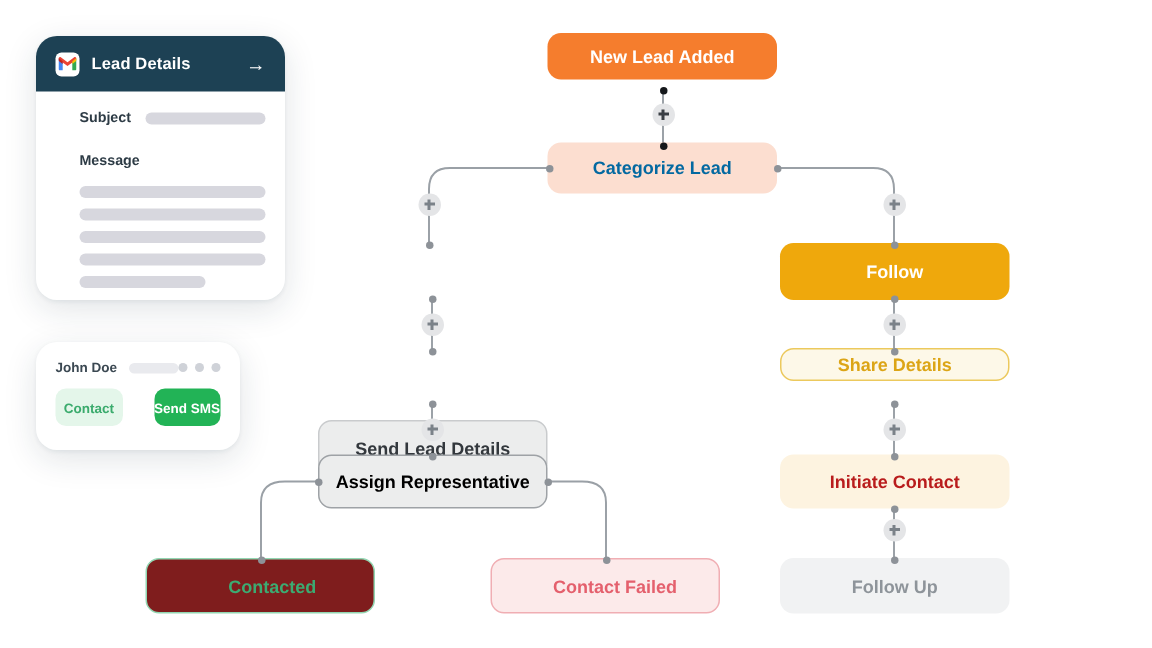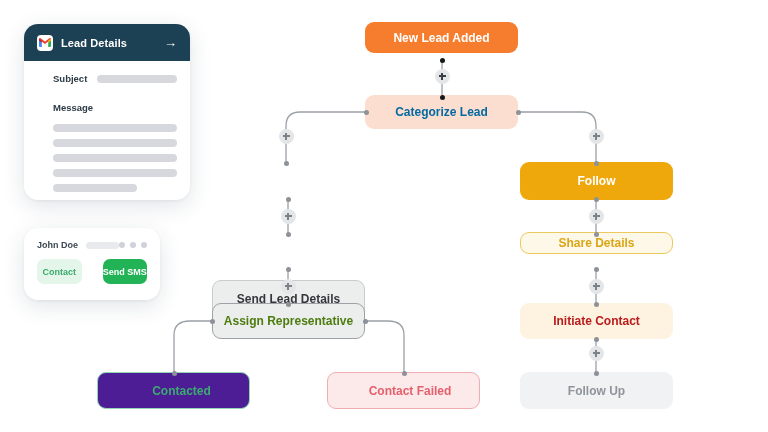--- a/index.html
+++ b/index.html
@@ -175,22 +175,22 @@
     font-size: 12px;
     font-weight: bold;
     box-sizing: border-box;
     white-space: nowrap;
     z-index: 3;
   }
   .n-orange  { background:#f57d2d; color:#ffffff; }
   .n-peach   { background:#fcded0; color:#0369a1; }
   .n-dark    { background:#333338; color:#ffffff; }
   .n-gray-b  { background:#eceded; color:#33383d; border:1px solid #c9cbcd;margin-top:48px; }
-  .n-gray-b2 { background:#eceded; color:#4d7c0f; border:1px solid #9ea2a6; }
-  .n-green   { background:#4c1d95; color:#3cab72; border:1px solid #92d6b2;padding-left:16px; }
+  .n-gray-b2 { background:#eceded; color:#000000; border:1px solid #9ea2a6; }
+  .n-green   { background:#7f1d1d; color:#3cab72; border:1px solid #92d6b2;padding-left:16px; }
   .n-red     { background:#fceaea; color:#e4606d; border:1px solid #f0aeb3;padding-left:13px; }
   .n-amber   { background:#efa80c; color:#ffffff; }
   .n-amber-b { background:#fdf8e8; color:#dca516; border:1px solid #ecc95d; }
   .n-cream   { background:#fdf3e0; color:#b91c1c; }
   .n-faint   { background:#f1f2f3; color:#8e949a; }
 
   
   #wires { position: absolute; inset: 0; z-index: 1; pointer-events: none; }
   .plus {
     position: absolute;

